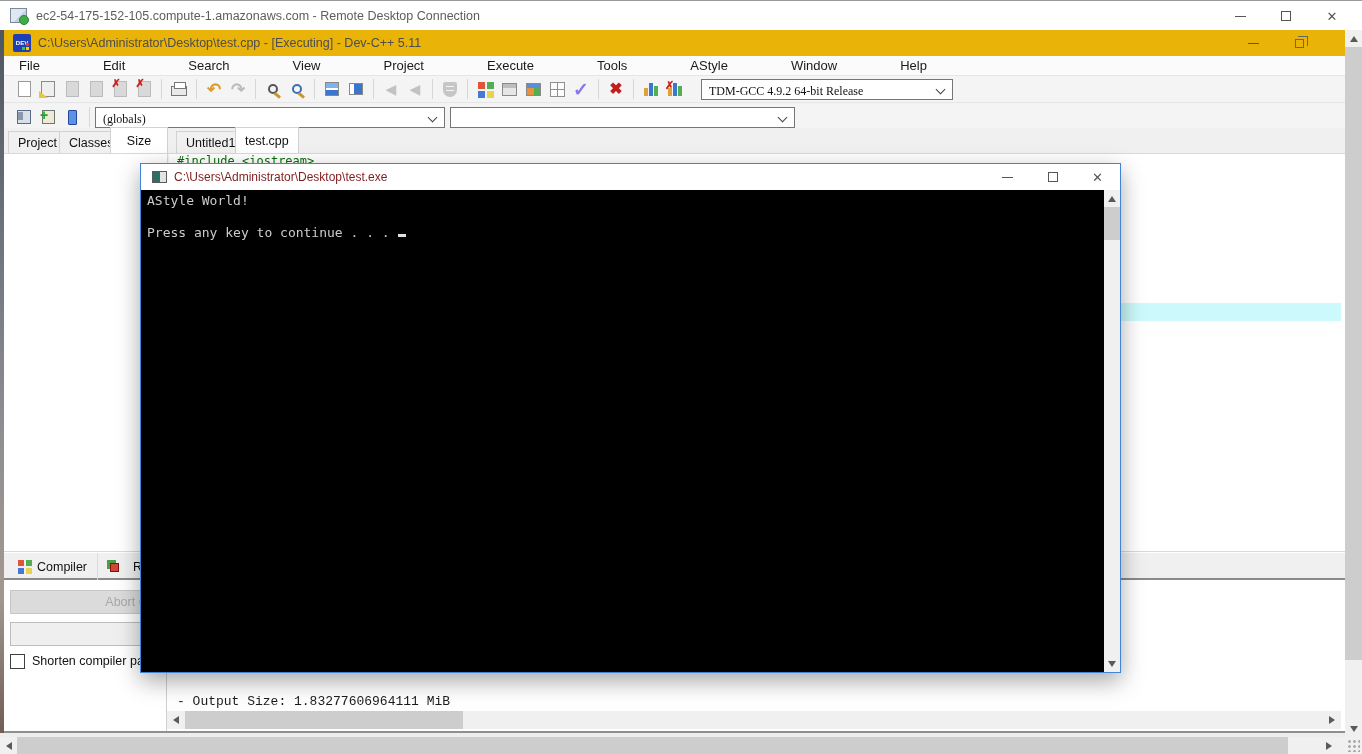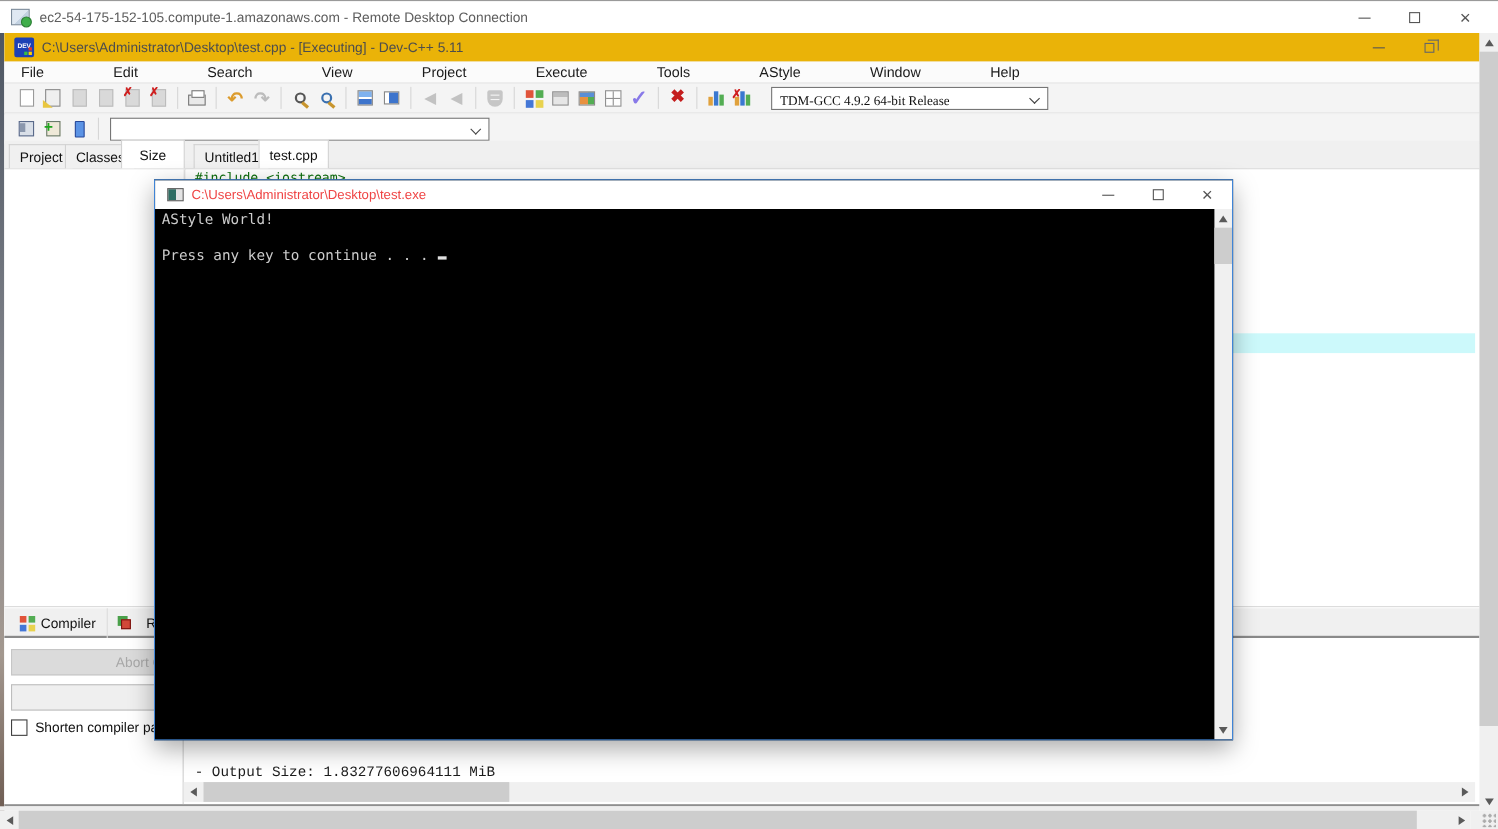--- a/index.html
+++ b/index.html
@@ -114,21 +114,21 @@
   .tri-up { border-left:4px solid transparent; border-right:4px solid transparent; border-bottom:6px solid #5a5a5a; }
   .tri-down { border-left:4px solid transparent; border-right:4px solid transparent; border-top:6px solid #5a5a5a; }
   .tri-left { border-top:4px solid transparent; border-bottom:4px solid transparent; border-right:6px solid #5a5a5a; }
   .tri-right { border-top:4px solid transparent; border-bottom:4px solid transparent; border-left:6px solid #5a5a5a; }
   .sbtn { display:flex; align-items:center; justify-content:center; }
 
   
   .console { left:140px; top:163px; width:981px; height:510px; background:#000; border:1px solid #3f84d6; box-shadow:0 8px 22px rgba(0,0,0,0.35); z-index:5; }
   .con-titlebar { position:absolute; left:0; top:0; width:100%; height:26px; background:#fff; display:flex; align-items:center; }
   .con-icon { position:absolute; left:11px; top:7px; width:15px; height:12px; border:1px solid #5a5a5a; background:linear-gradient(90deg,#2f6e64 0 55%, #e4e4e4 55%); }
-  .con-title { position:absolute; left:33px; font-size:12px; color:#ef4444; top:0; height:26px; line-height:26px; }
+  .con-title { position:absolute; left:33px; font-size:12px; color:#7f1d1d; top:0; height:26px; line-height:26px; }
   .con-btn { position:absolute; top:0; width:45px; height:26px; display:flex; align-items:center; justify-content:center; }
   .con-body { position:absolute; left:0; top:26px; right:0; bottom:0; background:#000; color:#cccccc; font-family:"DejaVu Sans Mono", monospace; font-size:13px; line-height:16px; padding:3px 0 0 6px; }
   .cursor { display:inline-block; width:8px; height:3px; background:#e0e0e0; margin-left:8px; }
   .con-scroll { position:absolute; right:0; top:26px; width:16px; bottom:0; background:#f0f0f0; }
   .con-thumb { position:absolute; left:0; top:17px; width:16px; height:33px; background:#cdcdcd; }
 
   
   .rdp-vscroll { left:1345px; top:30px; width:17px; height:707px; background:#f0f0f0; z-index:9; }
   .rdp-vthumb { position:absolute; left:0; top:17px; width:17px; height:613px; background:#cdcdcd; }
   .rdp-hscroll { left:0; top:737px; width:1337px; height:17px; background:#f0f0f0; z-index:9; }
@@ -285,20 +285,24 @@
       <div class="tbtn">
           <span class="i-t2a"></span>
         </div>
       <div class="tbtn">
           <span class="i-t2b"></span>
         </div>
       <div class="tbtn">
           <span class="i-t2c"></span>
         </div>
       <span class="tsep"></span>
+      <div class="combo" style="width:350px;">
+        <span class="txt">(globals)</span>
+        <span class="chev"></span>
+      </div>
       <div class="combo" style="width:345px;margin-left:5px;">
         <span class="txt"></span>
         <span class="chev"></span>
       </div>
     </div>
 
     <div class="abs tabrow">
       <span class="tab" style="left:4px;">Project</span>
       <span class="tab" style="left:55px;">Classes</span>
       <span class="tab active" style="left:106px;width:58px;text-align:center;">Size</span>

